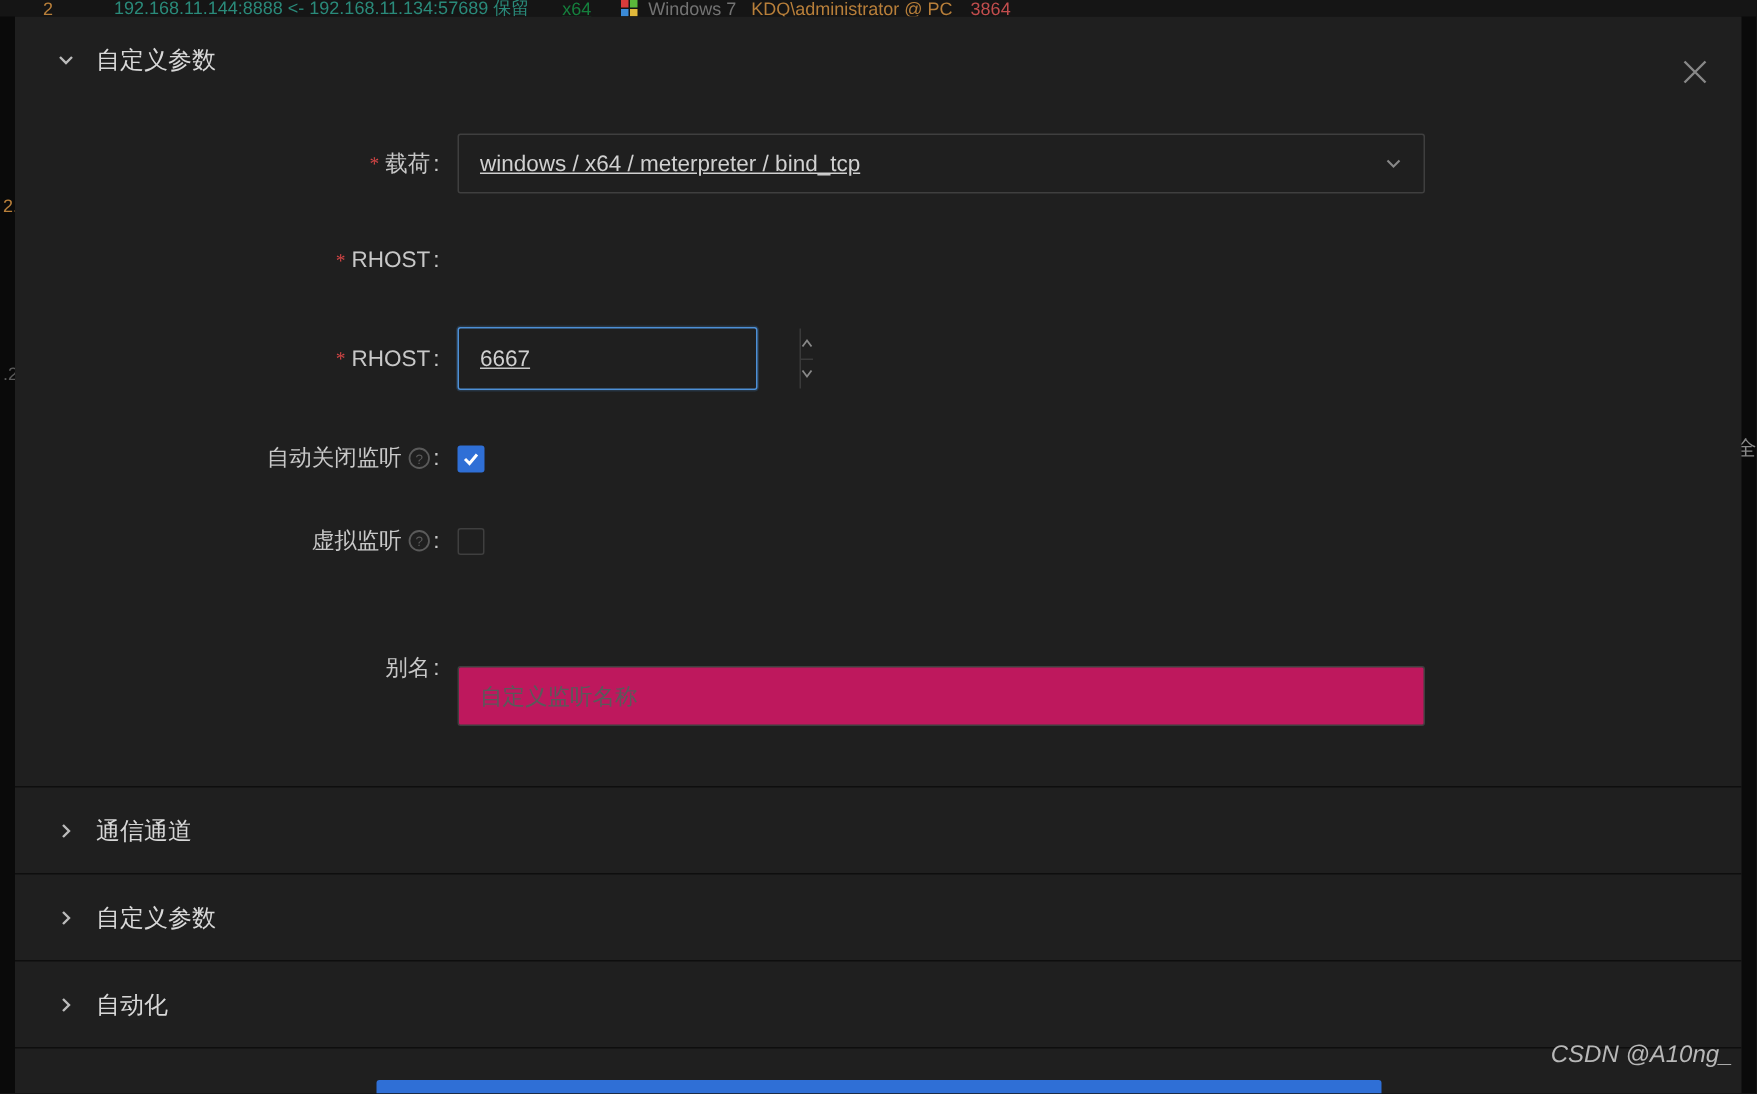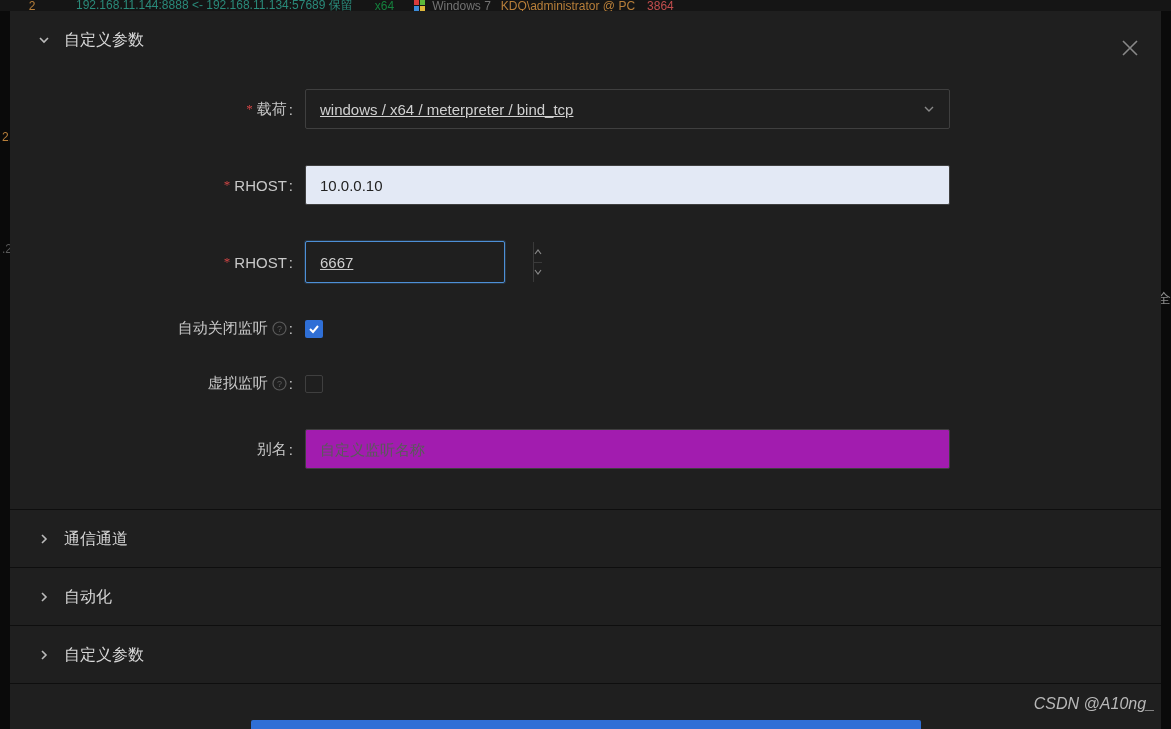--- a/index.html
+++ b/index.html
@@ -38,21 +38,21 @@
     .frow { display: flex; align-items: center; margin-bottom: 36px; }
     .frow:last-child { margin-bottom: 10px; }
     .flabel { width: 255px; text-align: right; padding-right: 12px; font-size: 15px; color: #c8c8c8; display: flex; justify-content: flex-end; align-items: center; }
     .req { color: #d14545; margin-right: 4px; font-family: SimSun; font-size: 13px; }
     .help { margin-left: 4px; display: inline-flex; }
     .colon { margin-left: 2px; }
     
     .sel { width: 645px; height: 40px; background: #1f1f1f; border: 1px solid #3f3f3f; border-radius: 2px; display: flex; align-items: center; padding: 0 14px; justify-content: space-between; cursor: pointer; font-size: 15px; color: #d0d0d0; text-decoration: underline; }
     
     .inp { width: 645px; height: 40px; background: #e3e9f5; border: 1px solid #3f3f3f; border-radius: 2px; padding: 0 14px; font-size: 15px; color: #222; outline: none; }
-    .inp-dark { background: #a21caf; color: #d0d0d0; }
+    .inp-dark { background: #be185d; color: #d0d0d0; margin-top: 38px; }
     .inp-dark::placeholder { color: #5a5a5a; }
     
     .numwrap { width: 200px; height: 42px; display: flex; border: 1px solid #4d8fd6; border-radius: 2px; background: #1f1f1f; box-shadow: 0 0 0 1px rgba(77,143,214,0.2); text-decoration: underline; }
     .numinp { flex: 1; background: transparent; border: none; padding: 0 14px; font-size: 15px; color: #d0d0d0; outline: none; }
     .numbtns { width: 28px; border-left: 1px solid #3a3a3a; display: flex; flex-direction: column; }
     .numbtn { flex: 1; display: flex; align-items: center; justify-content: center; cursor: pointer; color: #7a7a7a; }
     .numbtn:first-child { border-bottom: 1px solid #3a3a3a; }
     
     .chk { width: 18px; height: 18px; border-radius: 2px; cursor: pointer; display: flex; align-items: center; justify-content: center; }
     .chk-on { background: #2f6fd6; }
@@ -120,21 +120,20 @@
             </svg>
         </div>
       </div>
 
       <div class="frow">
         <div class="flabel">
           <span class="req">*</span>
             <span>RHOST</span>
             <span class="colon">:</span>
         </div>
-        <input class="inp" value="10.0.0.10" style="">
       </div>
 
       <div class="frow">
         <div class="flabel">
           <span class="req">*</span>
             <span>RHOST</span>
             <span class="colon">:</span>
         </div>
         <div class="numwrap">
           <input class="numinp" value="6667" style="">
@@ -207,32 +206,32 @@
     </div>
   </div>
 
   <div class="panel collapsed">
     <div class="panel-header">
       <span class="chev">
         <svg width="12" height="12" viewBox="0 0 12 12">
             <path d="M4 2 L8 6 L4 10" stroke="#bbb" stroke-width="1.6" fill="none"></path>
           </svg>
       </span>
+      <span>自定义参数</span>
+    </div>
+  </div>
+
+  <div class="panel collapsed">
+    <div class="panel-header">
+      <span class="chev">
+        <svg width="12" height="12" viewBox="0 0 12 12">
+            <path d="M4 2 L8 6 L4 10" stroke="#bbb" stroke-width="1.6" fill="none"></path>
+          </svg>
+      </span>
       <span>自动化</span>
-    </div>
-  </div>
-
-  <div class="panel collapsed">
-    <div class="panel-header">
-      <span class="chev">
-        <svg width="12" height="12" viewBox="0 0 12 12">
-            <path d="M4 2 L8 6 L4 10" stroke="#bbb" stroke-width="1.6" fill="none"></path>
-          </svg>
-      </span>
-      <span>自定义参数</span>
     </div>
   </div>
 
   <div class="submit-bar">
     <div class="submit-btn"></div>
   </div>
 </div>
 
 <div class="watermark">CSDN @A10ng_</div>
 

